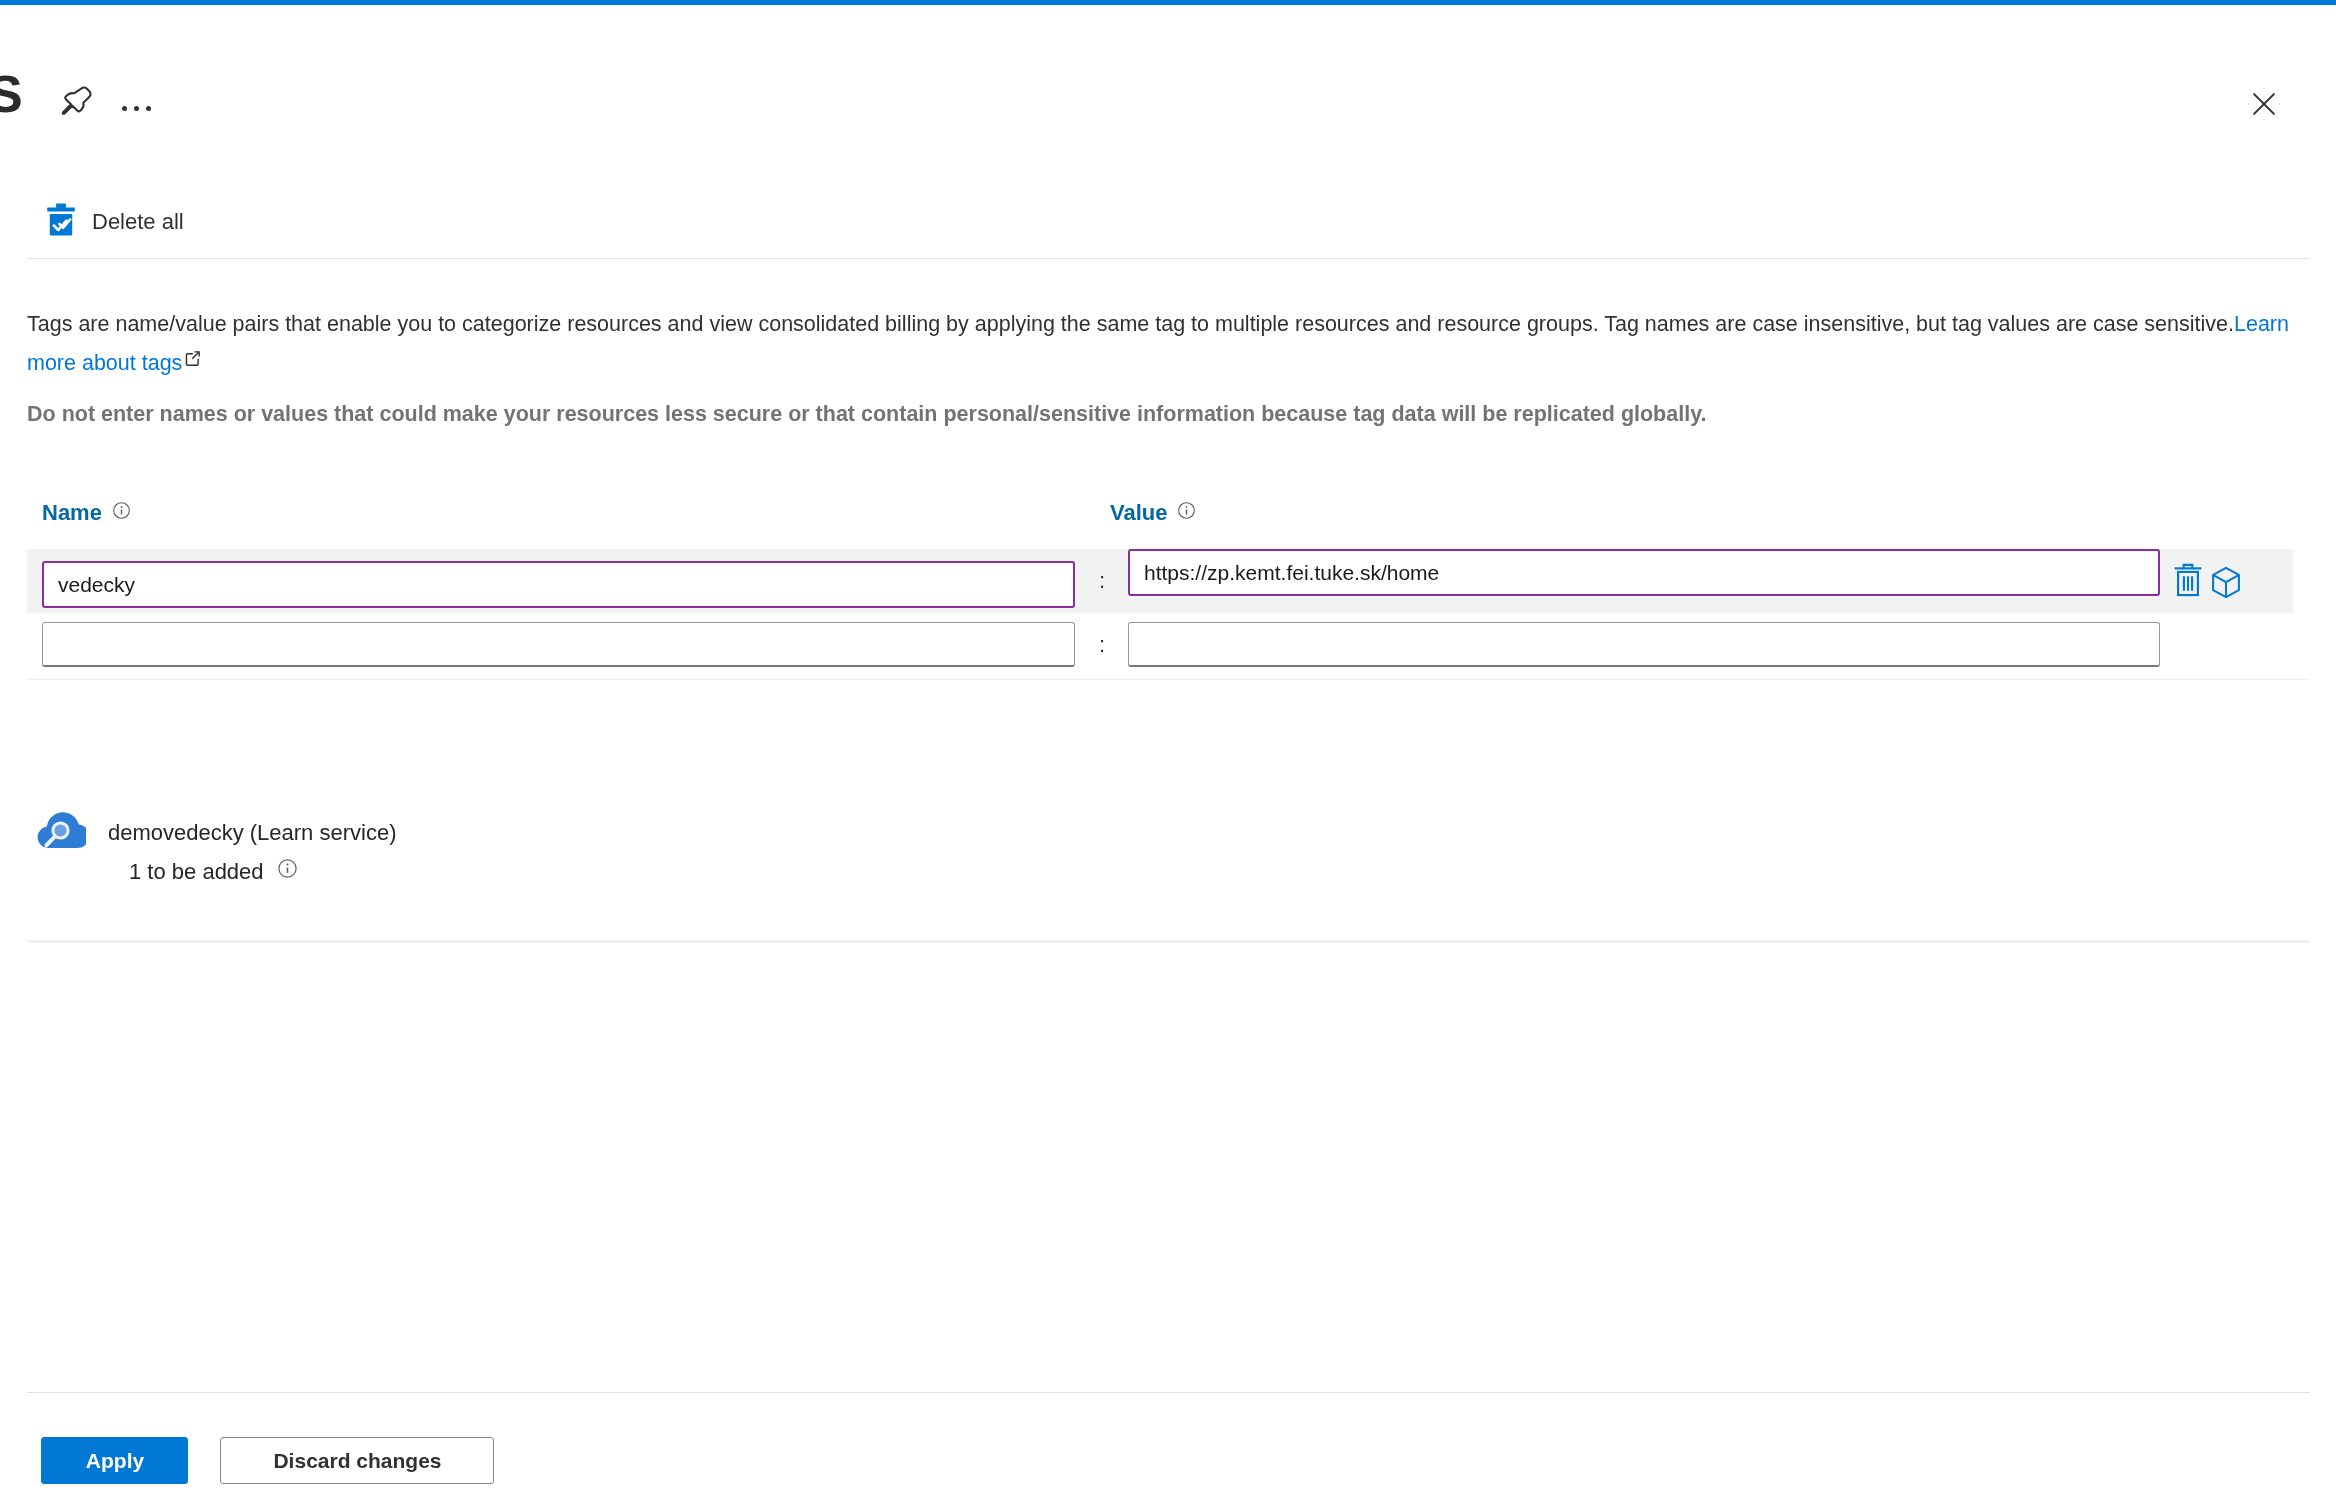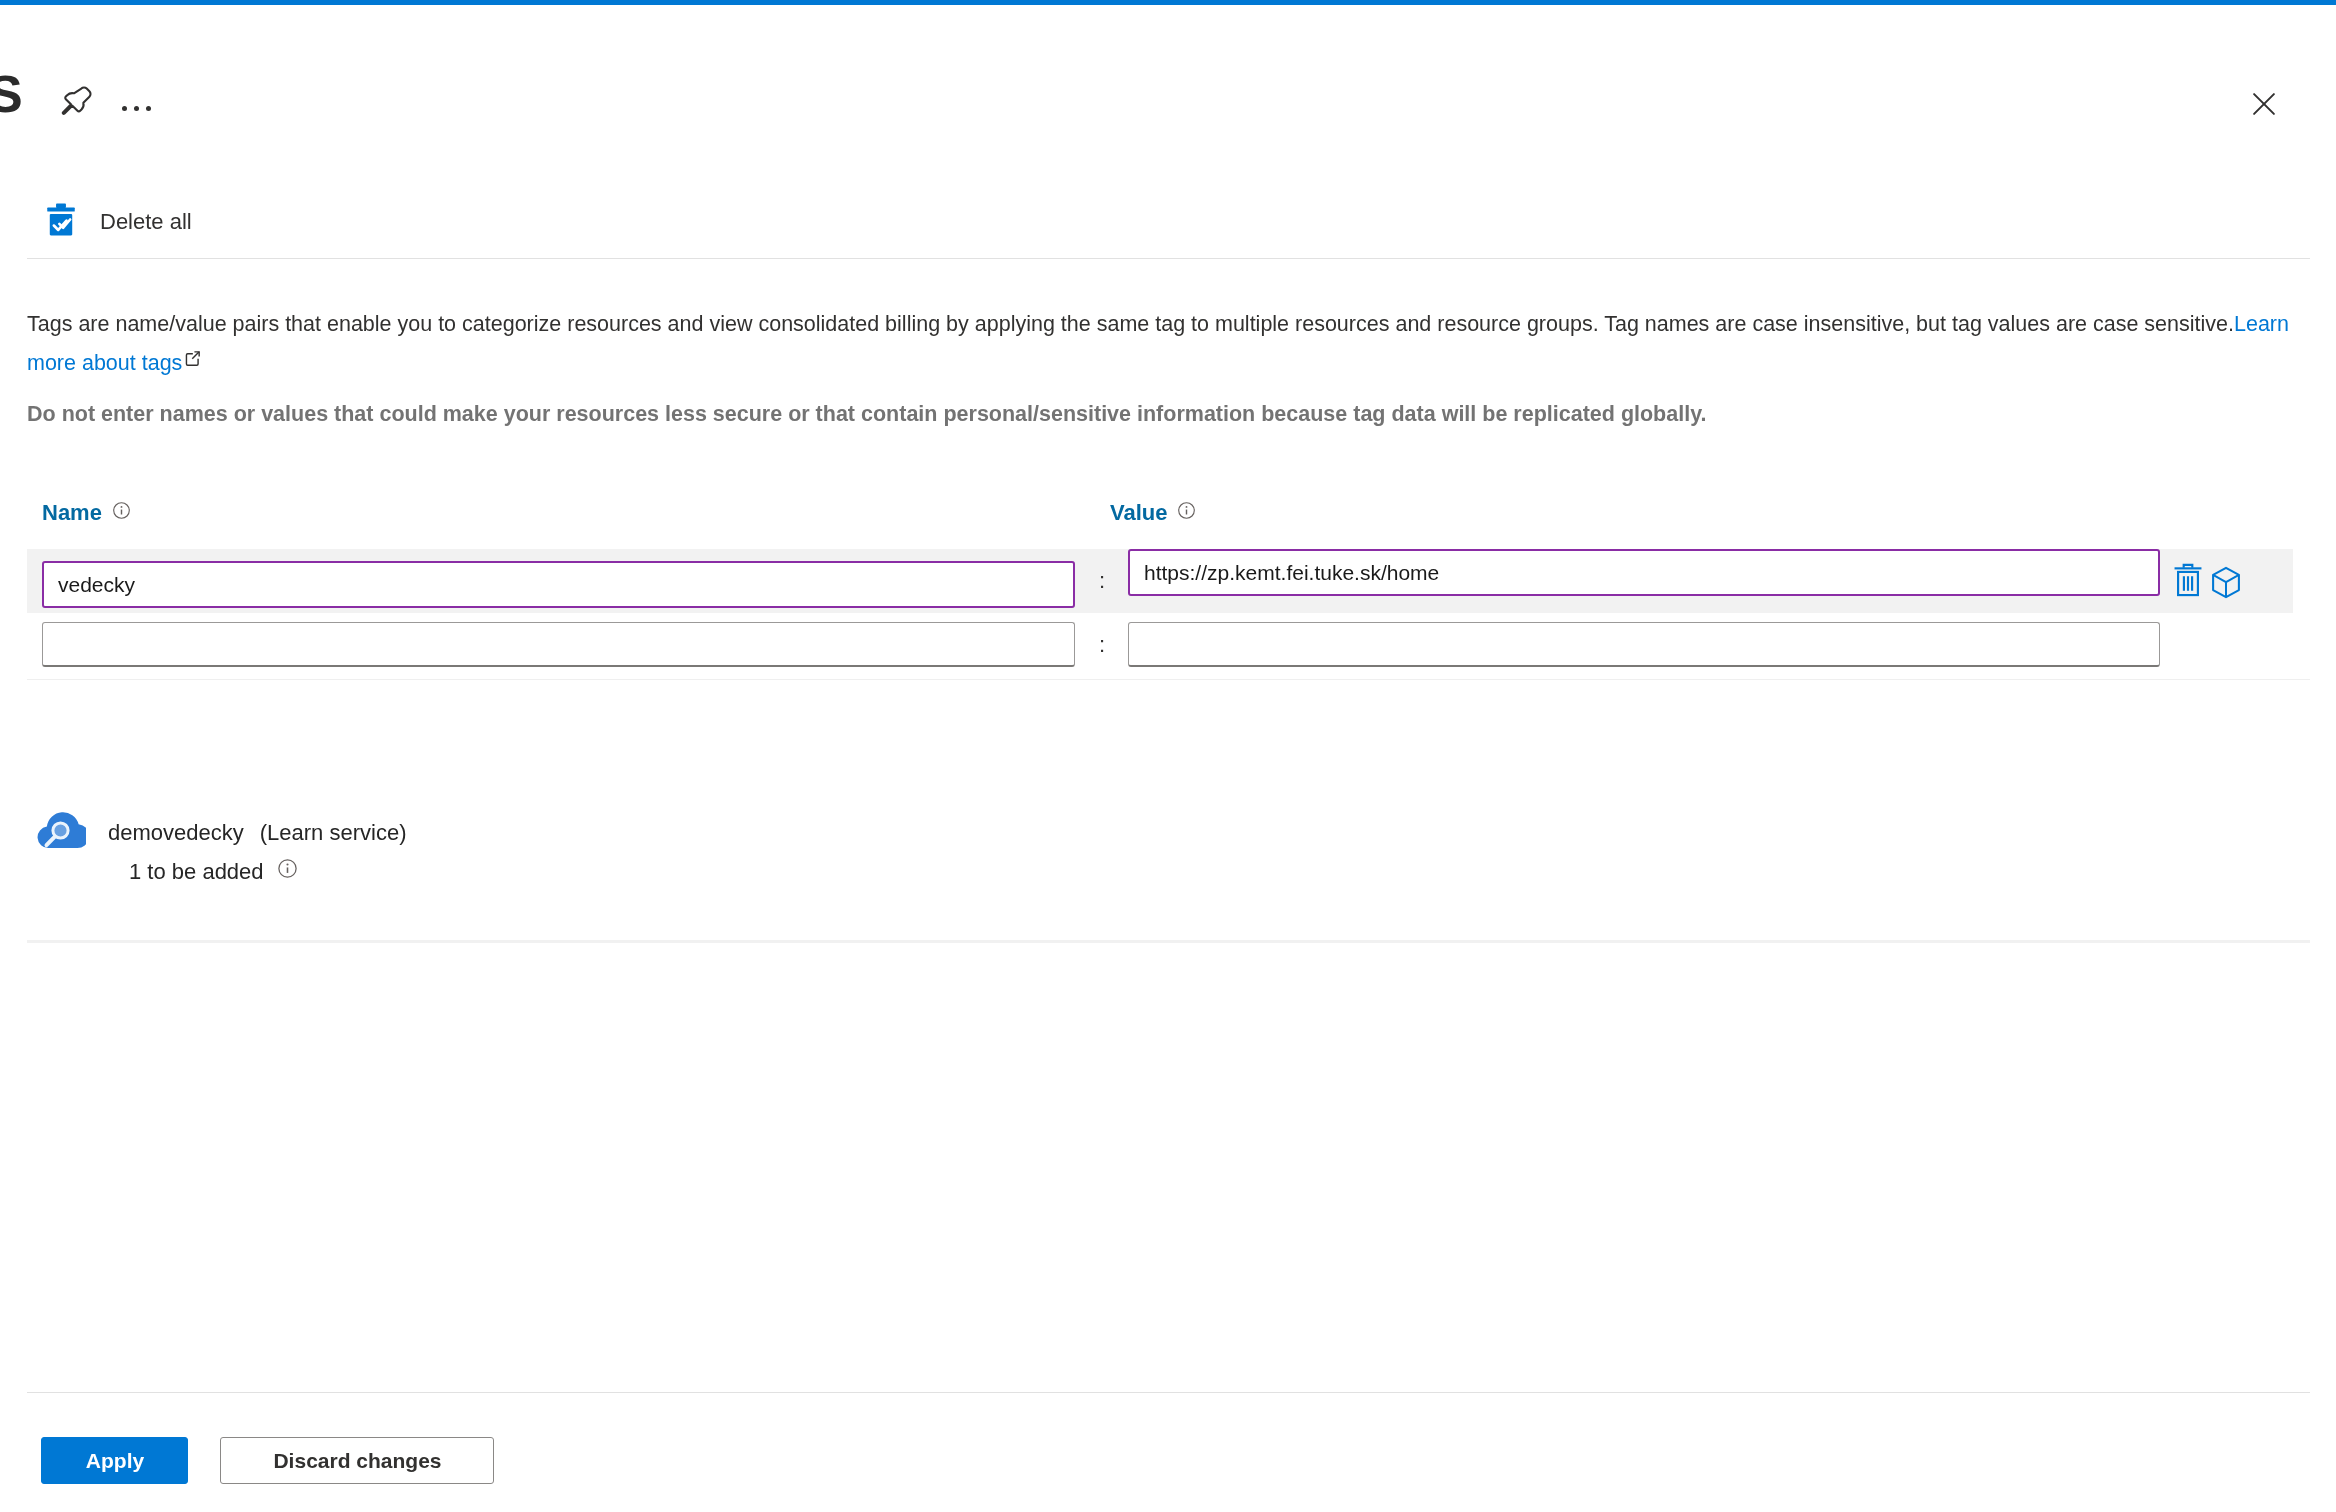--- a/index.html
+++ b/index.html
@@ -11,21 +11,21 @@
   .topbar{position:absolute;left:0;top:0;width:2336px;height:5px;background:#0078d4;}
 
   
   .blade-title{position:absolute;left:-12px;top:64px;font-size:52px;font-weight:700;color:#2b2b2b;letter-spacing:-1px;}
   .pin-btn{position:absolute;left:56px;top:84px;width:38px;height:38px;background:none;border:none;padding:0;cursor:pointer;}
   .more-btn{position:absolute;left:122px;top:96px;width:44px;height:24px;background:none;border:none;padding:8px 0;cursor:pointer;}
   .dots{width:5px;height:5px;border-radius:50%;background:#323130;box-shadow:12px 0 0 #323130,24px 0 0 #323130;}
   .close-btn{position:absolute;left:2246px;top:86px;width:36px;height:36px;background:none;border:none;padding:0;cursor:pointer;}
 
   
-  .toolbar{position:absolute;left:46px;top:203px;display:flex;align-items:center;gap:24px;cursor:pointer;}
+  .toolbar{position:absolute;left:46px;top:203px;display:flex;align-items:center;gap:16px;cursor:pointer;}
   .toolbar-label{font-size:22px;color:#323130;}
 
   .divider{position:absolute;left:27px;width:2283px;border-top:1px solid #e1e1e1;}
   .d1{top:258px;}
   .d2{top:679px;border-top:1px solid #efefef;}
   .d3{top:940px;border:none;height:3px;background:#f1f1f1;}
   .d4{top:1392px;}
 
   
   .description{position:absolute;left:27px;top:306px;width:2288px;font-size:21.5px;line-height:37px;color:#323130;}
@@ -52,21 +52,21 @@
   .in-name{left:15px;width:1033px;top:12px;}
   .in-value{left:1101px;width:1032px;top:0;}
   .row-2 .in-name,.row-2 .in-value{top:5px;}
   .colon{position:absolute;left:1058px;width:34px;top:0;height:100%;display:flex;align-items:center;justify-content:center;font-size:22px;color:#323130;}
   .icon-btn{position:absolute;top:13px;width:34px;height:38px;background:none;border:none;padding:0;cursor:pointer;}
   .trash-btn{left:2144px;}
   .cube-btn{left:2182px;top:16px;}
 
   
   .resource-icon{position:absolute;left:36px;top:810px;width:50px;height:44px;}
-  .resource-line{position:absolute;left:108px;top:820px;display:flex;gap:16px;font-size:22px;color:#262626;}
+  .resource-line{position:absolute;left:108px;top:820px;display:flex;gap:6px;font-size:22px;color:#262626;}
   .resource-status{position:absolute;left:110px;top:858px;display:flex;align-items:center;gap:13px;font-size:22px;color:#262626;margin-left:19px;}
 
   
   .btn{position:absolute;top:1437px;height:47px;box-sizing:border-box;border-radius:3px;
        font-family:"Liberation Sans",sans-serif;font-size:21px;font-weight:700;cursor:pointer;padding-left:7px;}
   .apply-btn{left:41px;width:147px;background:#0078d4;color:#ffffff;border:1px solid #0078d4;}
   .discard-btn{left:220px;width:274px;background:#ffffff;color:#323130;border:1px solid #8a8886;}
 </style>
 </head>
 <body>

